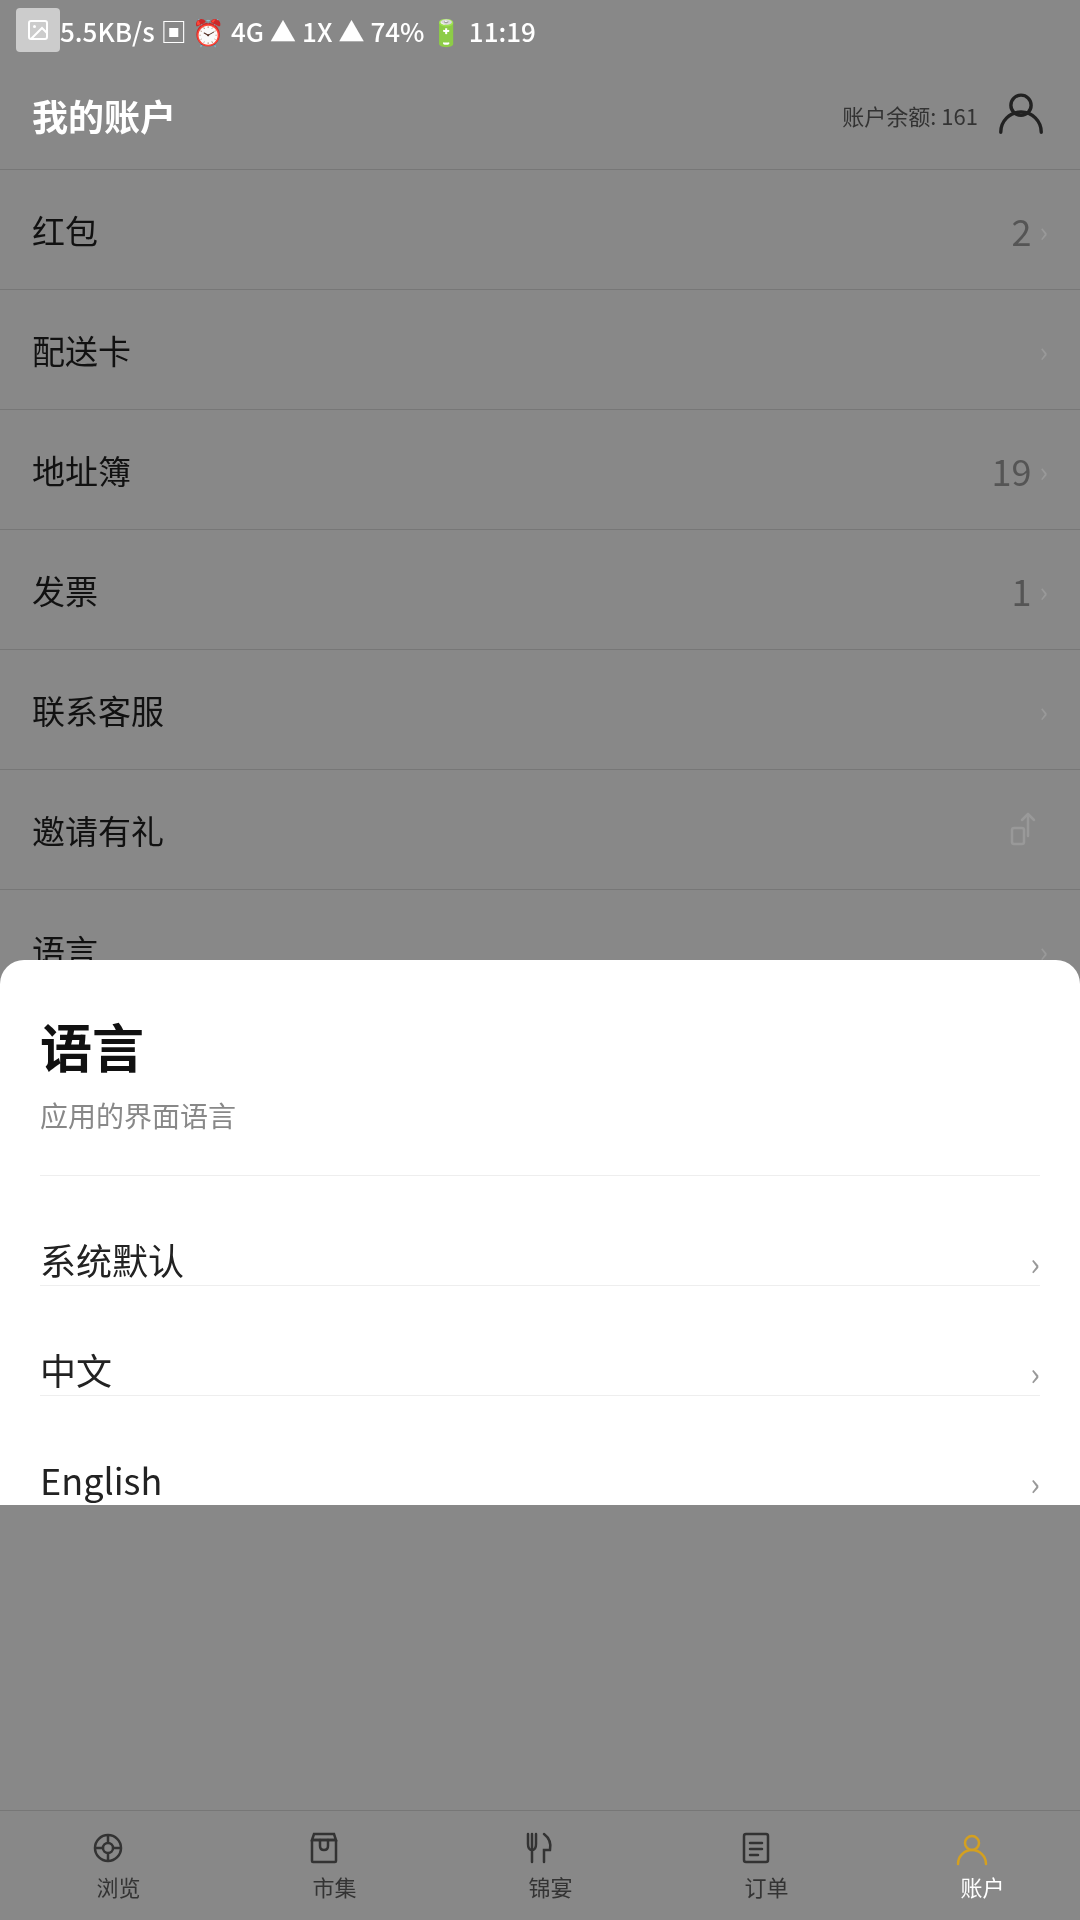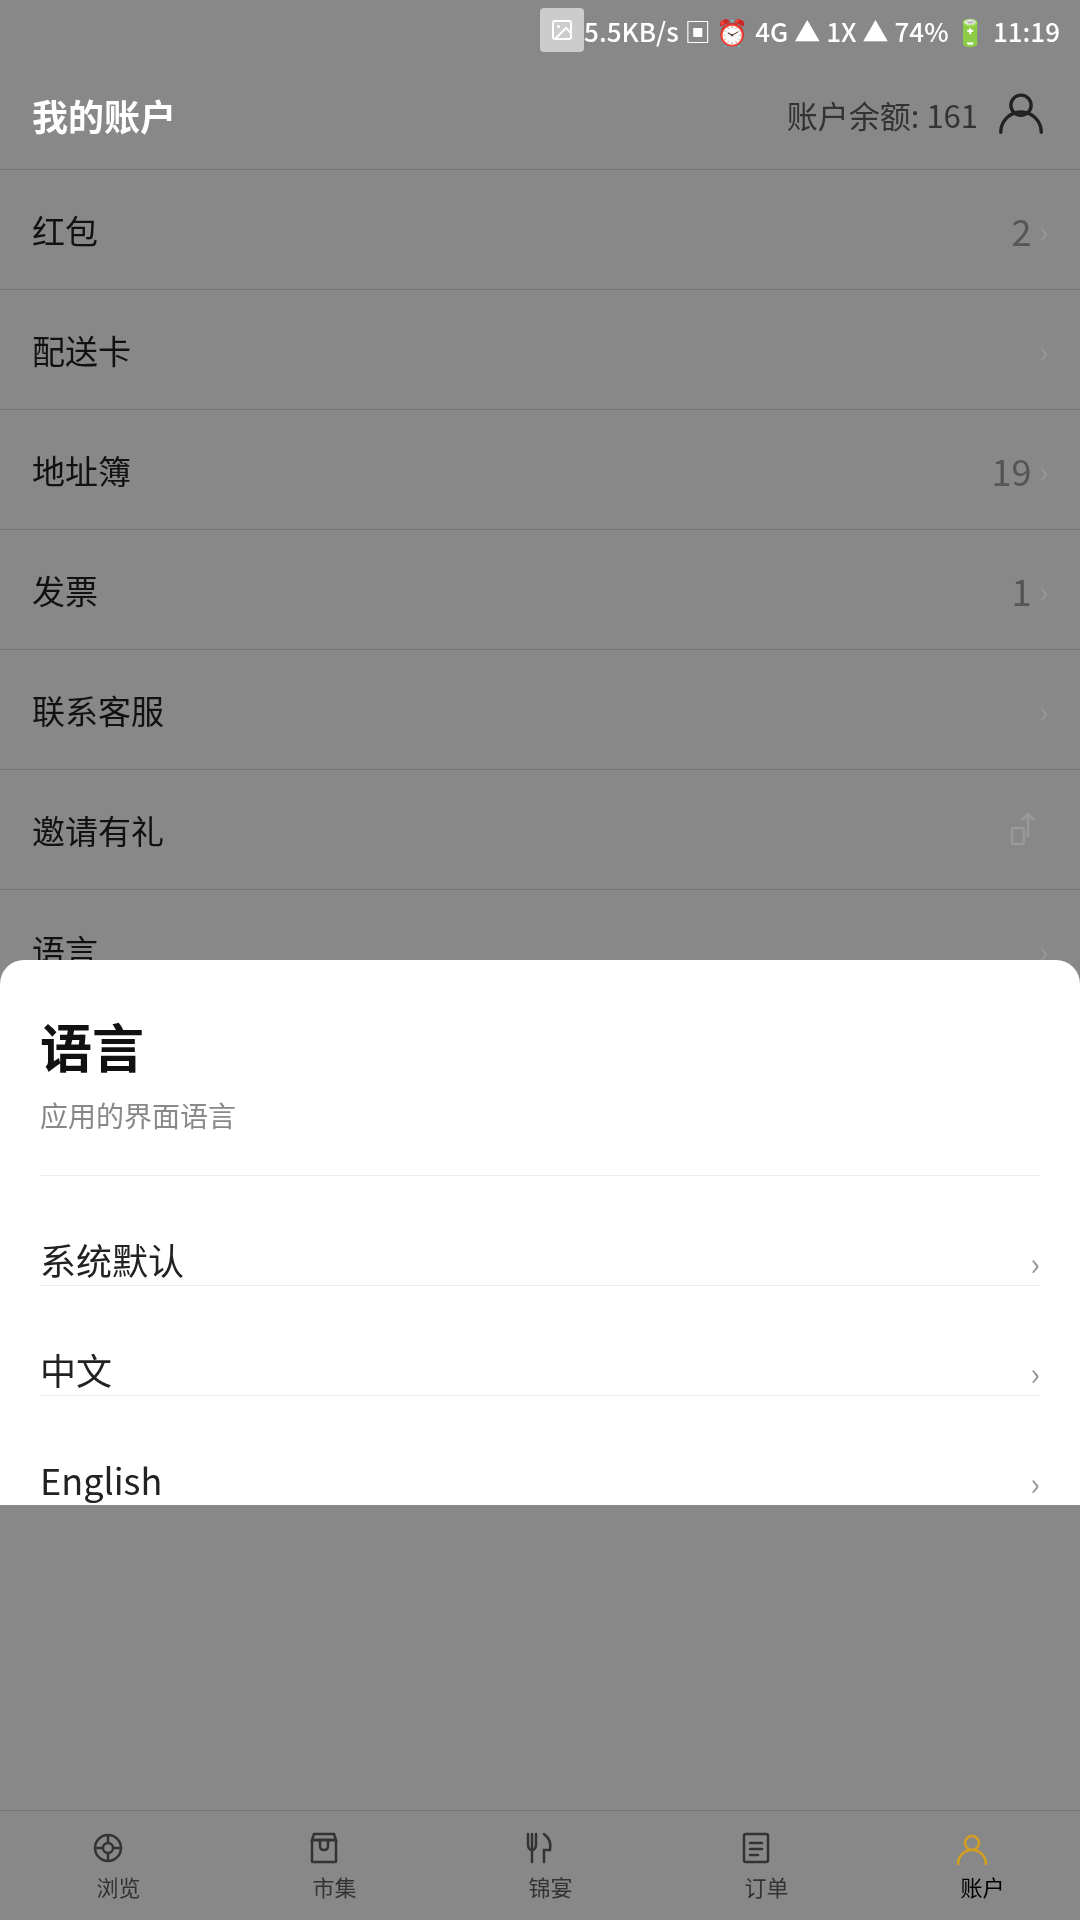--- a/index.html
+++ b/index.html
@@ -14,21 +14,21 @@
       position: relative;
     }
 
     
     .status-bar {
       width: 100%;
       height: 60px;
       background: #888888;
       display: flex;
       align-items: center;
-      justify-content: flex-end;
+      justify-content: flex-start;
       padding: 0 20px 0 16px;
       color: white;
       font-size: 26px;
     }
 
     .status-left {
       display: flex;
       align-items: center;
     }
 
@@ -58,21 +58,21 @@
       color: #ffffff;
     }
 
     .header-right {
       display: flex;
       align-items: center;
       gap: 16px;
     }
 
     .account-balance {
-      font-size: 31px;
+      font-size: 22px;
       color: #333333;
     }
 
     .avatar-icon svg {
       width: 54px;
       height: 54px;
     }
 
     
     .menu-list {
@@ -173,21 +173,21 @@
       flex: 1;
     }
 
     .nav-label {
       font-size: 22px;
       color: #333333;
       margin-left: 21px;
     }
 
     .nav-label.active {
-      color: #000000;
+      color: #ffffff;
     }
 
     
     .image-placeholder {
       width: 44px;
       height: 44px;
       background: #cccccc;
       border-radius: 4px;
       display: flex;
       align-items: center;

